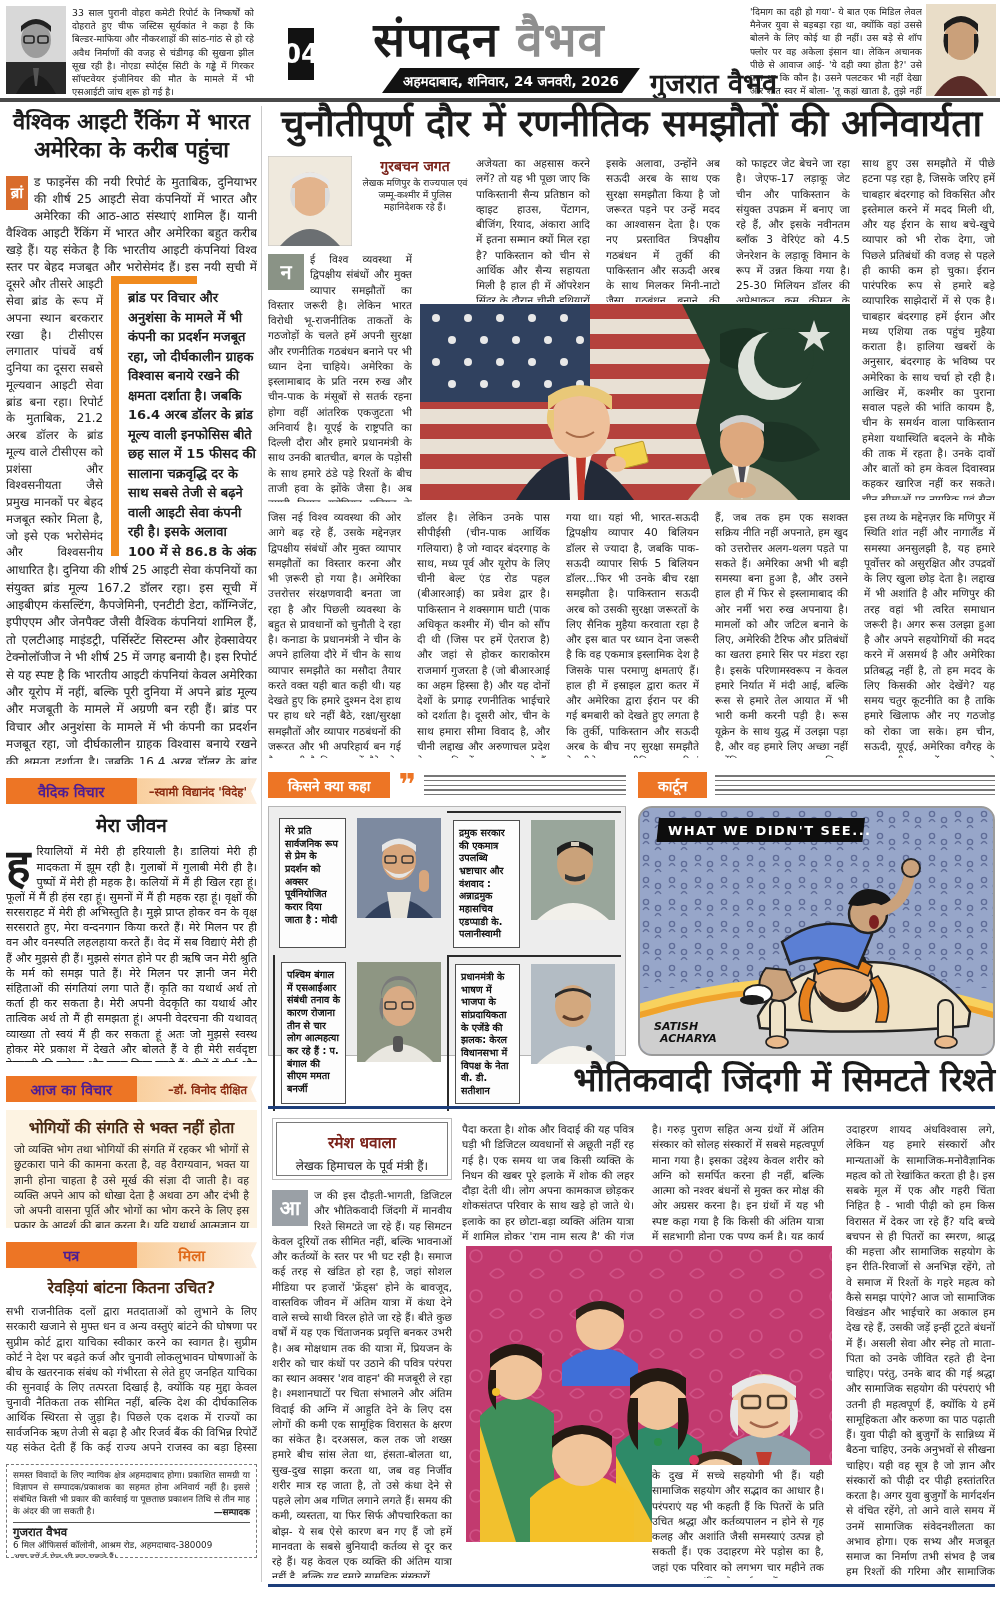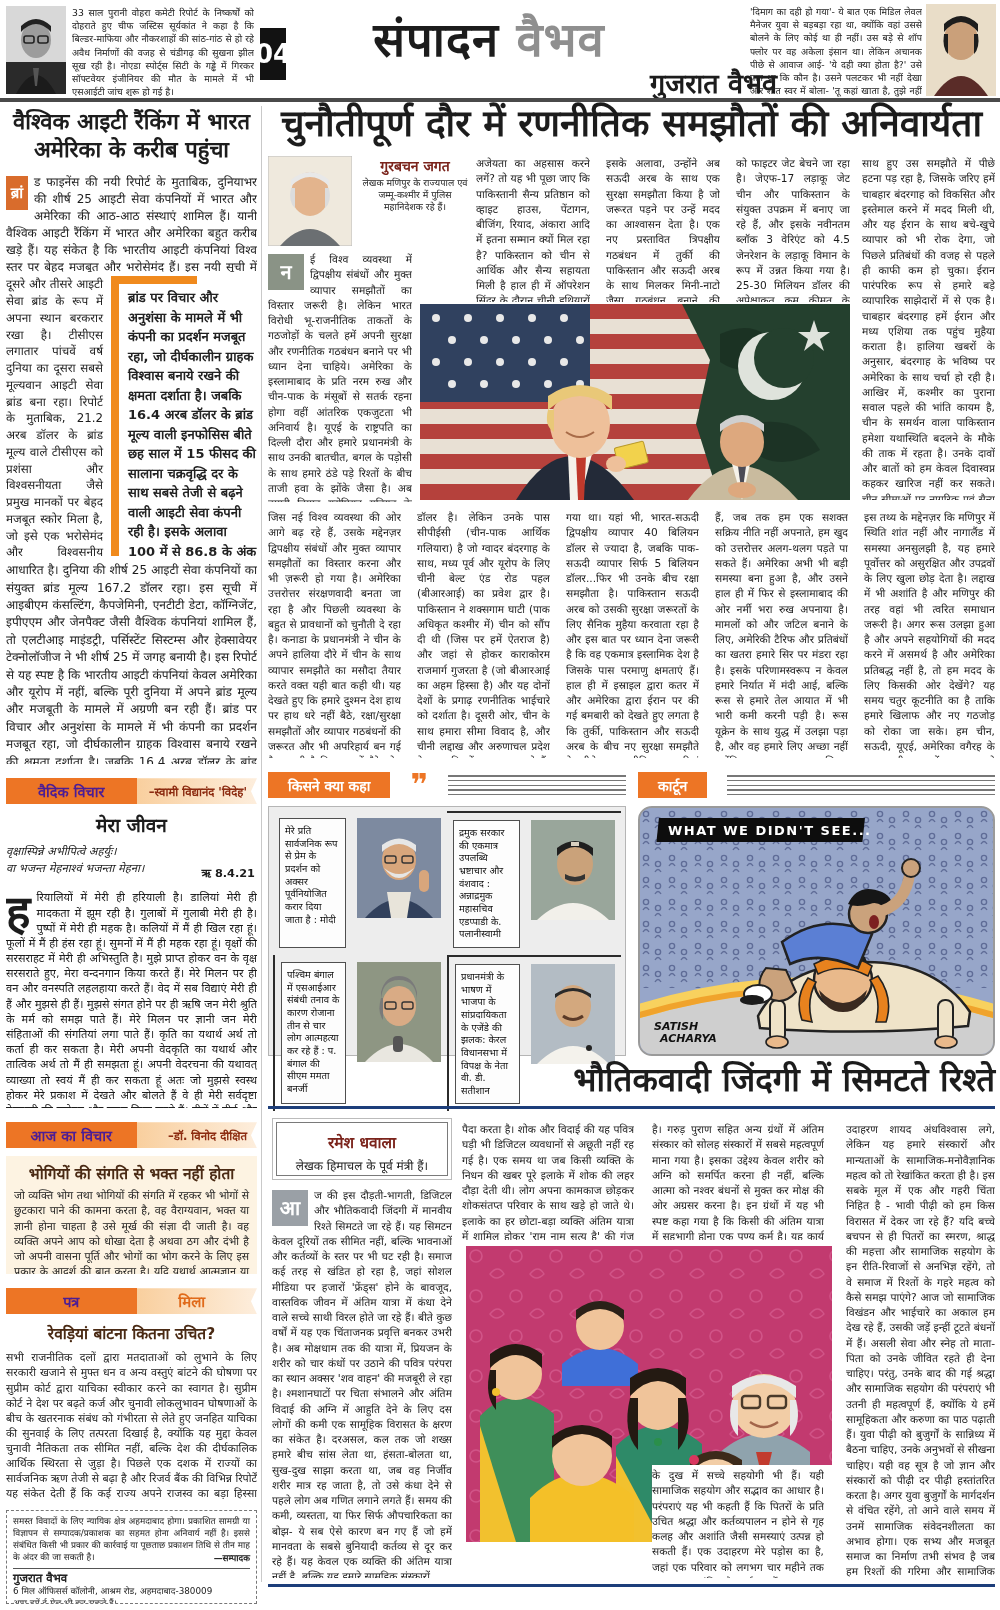--- a/index.html
+++ b/index.html
@@ -44,27 +44,27 @@
   .foot-sign { text-align:right; font-weight:bold; margin-top:-11px; }
   .foot-brand { font-weight:bold; font-size:11.5px; border-top:1px solid #555; margin-top:3px; padding-top:2px; }
   .vdiv { background:#c9c9c9; }
   
   .main-headline { font-size:37px; font-weight:bold; text-align:center; line-height:1.1; }
   .acol { position:absolute; font-size:10.6px; line-height:1.44; text-align:justify; overflow:hidden; color:#1c1c1c; }
   .author-name { font-weight:bold; font-size:14px; color:#7b241c; text-align:center; line-height:1.15; margin-bottom:3px; }
   .author-bio { font-size:9.3px; text-align:center; line-height:1.3; }
   .dropbox2 { float:left; width:36px; height:36px; color:#fff; font-weight:bold; font-size:20px; display:flex; align-items:center; justify-content:center; margin:2px 6px 2px 0; }
   
-  .band-ribbon { display:flex; align-items:center; gap:20px; height:26px; }
+  .band-ribbon { display:flex; align-items:center; gap:8px; height:26px; }
   .band-label { background:#ed7525; color:#fff; font-weight:bold; font-size:14px; padding:0 20px; height:26px; display:flex; align-items:center; }
   .band-quotemark { color:#ed7525; font-size:30px; line-height:0.6; font-weight:bold; }
   .band-lines { flex:1; height:20px; background:repeating-linear-gradient(#777 0 1.6px, transparent 1.6px 4.8px); }
   .qcard { background:#ededed; border:1px solid #b5b5b5; padding:4px; }
   .qgrid { display:grid; grid-template-columns:1fr 1fr; grid-template-rows:1fr 1fr; height:100%; }
-  .qcell { display:flex; gap:11px; padding:7px 6px; }
+  .qcell { display:flex; gap:11px; padding:7px 6px;font-weight:bold; }
   .qcell.right { border-left:2px solid #2b2b2b; }
   .qcell.bottom { border-top:2px solid #2b2b2b; }
   .qbubble { flex:1; border:1.5px solid #4f4f4f; background:#fdfdfd; padding:6px 5px; font-size:9.6px; line-height:1.32; color:#111; }
   .qphoto { width:84px; height:100px; flex:none; }
   .cartoon-box { border:2px solid #9a9a9a; border-radius:14px; overflow:hidden; background:#97a6c9; }
   
   .a2-headline { font-size:33px; font-weight:bold; text-align:right; line-height:1.1; }
   .blue-rule { background:#1d3e7a; }
   .byline-box { border:1px solid #7a7a7a; box-shadow:0 0 0 3px #fff, 0 0 0 4px #bbb; padding:8px 4px 6px; text-align:center; }
   .byline-name { font-weight:bold; font-size:15.5px; color:#7b241c; margin-bottom:4px; }
@@ -83,25 +83,26 @@
       <path d="M10,88 Q30,50 50,88 Z" fill="#1b1b1b"></path>
       <polygon points="27,62 33,62 31,80 29,80" fill="#555"></polygon>
       <ellipse cx="30" cy="34" rx="15" ry="18" fill="#9c9c9c"></ellipse>
       <path d="M15,26 Q30,10 45,26 L45,20 Q30,6 15,20 Z" fill="#222"></path>
       <rect x="18" y="30" width="10" height="7" rx="2" fill="none" stroke="#222" stroke-width="1.6"></rect>
       <rect x="32" y="30" width="10" height="7" rx="2" fill="none" stroke="#222" stroke-width="1.6"></rect>
     </svg>
   </div>
   <div class="abs small-quote" style="left:72px;top:6px;width:182px;height:90px;overflow:hidden">33 साल पुरानी वोहरा कमेटी रिपोर्ट के निष्कर्षों को दोहराते हुए चीफ जस्टिस सूर्यकांत ने कहा है कि बिल्डर-माफिया और नौकरशाहों की सांठ-गांठ से हो रहे अवैध निर्माणों की वजह से चंडीगढ़ की सुखना झील सूख रही है। नोएडा स्पोर्ट्स सिटी के गड्ढे में गिरकर सॉफ्टवेयर इंजीनियर की मौत के मामले में भी एसआईटी जांच शुरू हो गई है।</div>
 
-  <div class="abs page-num" style="left:260px;top:28px;width:26px;height:52px">04</div>
+  <div class="abs page-num" style="left:288px;top:28px;width:26px;height:52px">04</div>
   <div class="abs masthead" style="left:326px;top:16px;width:326px">
     <span>संपादन</span>
     <span class="m2">वैभव</span>
   </div>
+  <div class="abs date-banner" style="left:382px;top:68px;width:258px;height:25px">अहमदाबाद, शनिवार, 24 जनवरी, 2026</div>
   <div class="abs brand" style="left:650px;top:64px">गुजरात वैभव</div>
 
   <div class="abs small-quote" style="left:750px;top:5px;width:172px;height:92px;overflow:hidden">'दिमाग का दही हो गया'- ये बात एक मिडिल लेवल मैनेजर युवा से बड़बड़ा रहा था, क्योंकि वहां उससे बोलने के लिए कोई था ही नहीं। उस बड़े से शॉप फ्लोर पर वह अकेला इंसान था। लेकिन अचानक पीछे से आवाज आई- 'ये दही क्या होता है?' उसे पता था कि कौन है। उसने पलटकर भी नहीं देखा और शांत स्वर में बोला- 'तू कहां खाता है, तुझे नहीं मालूम' लेकिन आवाज अड़ी रही- 'इसीलिए तो पूछ रहा हूं'</div>
   <div class="abs" style="left:926px;top:4px;width:70px;height:92px">
     <svg width="70" height="92" viewBox="0 0 70 92">
       <rect width="70" height="92" fill="#e9ddc8"></rect>
       <path d="M8,92 Q35,52 62,92 Z" fill="#5a2c28"></path>
       <ellipse cx="35" cy="36" rx="17" ry="20" fill="#caa07a"></ellipse>
       <path d="M18,28 Q35,8 52,28 L52,20 Q35,4 18,20 Z" fill="#1d1d1d"></path>
       <path d="M18,30 Q16,44 22,50 L22,30 Z" fill="#1d1d1d"></path>
@@ -120,25 +121,20 @@
       <div class="it-side jt">दूसरे और तीसरे आइटी सेवा ब्रांड के रूप में अपना स्थान बरकरार रखा है। टीसीएस लगातार पांचवें वर्ष दुनिया का दूसरा सबसे मूल्यवान आइटी सेवा ब्रांड बना रहा। रिपोर्ट के मुताबिक, 21.2 अरब डॉलर के ब्रांड मूल्य वाले टीसीएस को प्रशंसा और विश्वसनीयता जैसे प्रमुख मानकों पर बेहद मजबूत स्कोर मिला है, जो इसे एक भरोसेमंद और विश्वसनीय कारोबारी साझेदार के रूप में स्थापित करता है। एक्सेंचर की सफलता मुख्य रूप से इसकी ब्रांड मजबूती और विश्वसनीयता पर</div>
       <div class="pullquote">ब्रांड पर विचार और अनुशंसा के मामले में भी कंपनी का प्रदर्शन मजबूत रहा, जो दीर्घकालीन ग्राहक विश्वास बनाये रखने की क्षमता दर्शाता है। जबकि 16.4 अरब डॉलर के ब्रांड मूल्य वाली इनफोसिस बीते छह साल में 15 फीसद की सालाना चक्रवृद्धि दर के साथ सबसे तेजी से बढ़ने वाली आइटी सेवा कंपनी रही है। इसके अलावा 100 में से 86.8 के अंक के साथ यह दुनिया का तीसरा सबसे मजबूत ब्रांड भी है।</div>
     </div>
     <div class="it-p2 jt">आधारित है। दुनिया की शीर्ष 25 आइटी सेवा कंपनियों का संयुक्त ब्रांड मूल्य 167.2 डॉलर रहा। इस सूची में आइबीएम कंसल्टिंग, कैपजेमिनी, एनटीटी डेटा, कॉग्निजेंट, इपीएएम और जेनपैक्ट जैसी वैश्विक कंपनियां शामिल हैं, तो एलटीआइ माइंडट्री, पर्सिस्टेंट सिस्टम्स और हेक्सावेयर टेक्नोलॉजीज ने भी शीर्ष 25 में जगह बनायी है। इस रिपोर्ट से यह स्पष्ट है कि भारतीय आइटी कंपनियां केवल अमेरिका और यूरोप में नहीं, बल्कि पूरी दुनिया में अपने ब्रांड मूल्य और मजबूती के मामले में अग्रणी बन रही हैं। ब्रांड पर विचार और अनुशंसा के मामले में भी कंपनी का प्रदर्शन मजबूत रहा, जो दीर्घकालीन ग्राहक विश्वास बनाये रखने की क्षमता दर्शाता है। जबकि 16.4 अरब डॉलर के ब्रांड मूल्य वाली इनफोसिस बीते छह साल में 15 फीसद की सालाना चक्रवृद्धि दर के साथ सबसे तेजी से बढ़ने वाली आइटी सेवा कंपनी रही है। इसके अलावा 100 में से 86.8 के अंक के साथ यह दुनिया का तीसरा सबसे मजबूत ब्रांड भी है।</div>
 
     <div class="ribbon">
       <div class="rl">वैदिक विचार</div>
       <div class="rr">–स्वामी विद्यानंद 'विदेह'</div>
     </div>
     <div class="sec-title">मेरा जीवन</div>
-    <div class="shloka">
-      <div>वृक्षास्पिन्ने अभीपित्वे अहर्युः।</div>
-      <div>वा भजन्त मेहनाश्वं भजन्ता मेहना।</div>
-      <span class="ref">ऋ 8.4.21</span>
-    </div>
     <div class="vedic-body jt">
       <span class="dropletter">ह</span><span>रियालियों में मेरी ही हरियाली है। डालियां मेरी ही मादकता में झूम रही है। गुलाबों में गुलाबी मेरी ही है। पुष्पों में मेरी ही महक है। कलियों में मैं ही खिल रहा हूं। फूलों में मैं ही हंस रहा हूं। सुमनों में मैं ही महक रहा हूं। वृक्षों की सरसराहट में मेरी ही अभिस्तुति है। मुझे प्राप्त होकर वन के वृक्ष सरसराते हुए, मेरा वन्दनगान किया करते हैं। मेरे मिलन पर ही वन और वनस्पति लहलहाया करते हैं। वेद में सब विद्याएं मेरी ही हैं और मुझसे ही हैं। मुझसे संगत होने पर ही ऋषि जन मेरी श्रुति के मर्म को समझ पाते हैं। मेरे मिलन पर ज्ञानी जन मेरी संहिताओं की संगतियां लगा पाते हैं। कृति का यथार्थ अर्थ तो कर्ता ही कर सकता है। मेरी अपनी वेदकृति का यथार्थ और तात्विक अर्थ तो मैं ही समझता हूं। अपनी वेदरचना की यथावत् व्याख्या तो स्वयं मैं ही कर सकता हूं अतः जो मुझसे स्वस्थ होकर मेरे प्रकाश में देखते और बोलते हैं वे ही मेरी सर्वदृष्टा वेदवाणी की सुसेवन और प्रचार किया करते हैं। वीरों में वीर्य और पराक्रम मेरा ही है। जो वीर जन मुझसे संगत होकर शौर्य किया करते हैं वे ही सर्वजयी और राष्ट्र की सेवा करने में सक्षम हुआ करते हैं। जो मेरी संगति और मेरी अध्यक्षता में संघर्ष-संग्राम किया करते हैं वे ही विजयश्री से आलिंगित हुआ करते हैं। मनुष्यो! यदि तुम हरे-भरे और भरे-पूरे होना चाहते हो तो मुझसे संगत हो जाओ। यदि तुम आप्तकाम और वेदवेत्ता बनना चाहते हो मुझे प्राप्त करो।</span>
     </div>
 
     <div class="ribbon">
       <div class="rl">आज का विचार</div>
       <div class="rr">–डॉ. विनोद दीक्षित</div>
     </div>
     <div class="cream">
       <div class="cream-title">भोगियों की संगति से भक्त नहीं होता</div>

